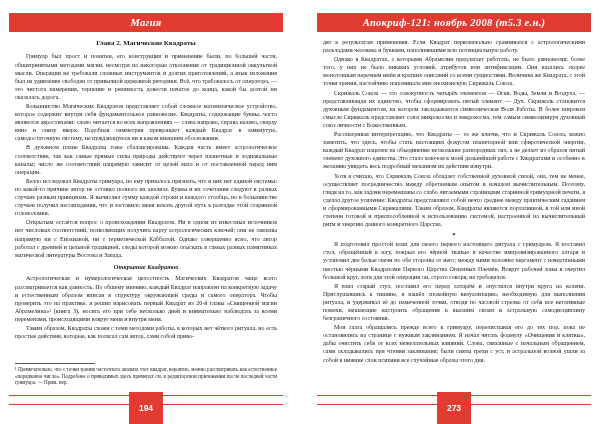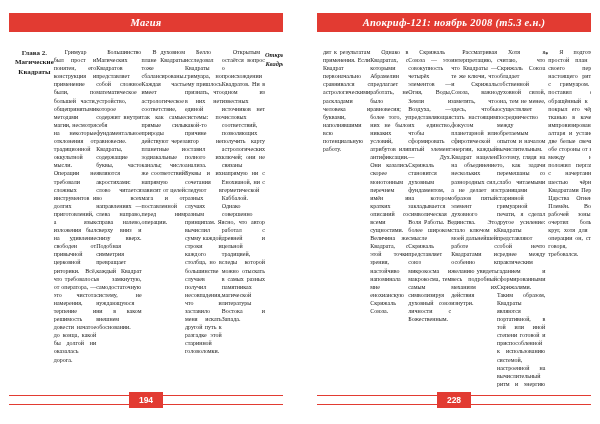--- a/index.html
+++ b/index.html
@@ -33,27 +33,27 @@
     justify-content: center;
     letter-spacing: 0.3px;
     white-space: nowrap;
   }
   .body {
     position: absolute;
     top: 19px;
     left: 0;
     right: 0;
     bottom: 22px;
-    padding: 16px 6px 0 6px;
+    padding: 6px 6px 0 6px;
     font-size: 6px;
     line-height: 1.35;
     text-align: justify;
     overflow: hidden;
     display: flex;
-    flex-direction: row;
+    flex-direction: column;
     hyphens: auto;
   }
   .body p { text-indent: 11px; margin-bottom: 1px; }
   .chapter {
     font-size: 7px;
     font-weight: bold;
     text-align: center;
     margin: 1px 0 4px 0;
   }
   .subheading {
@@ -88,21 +88,21 @@
     height: 10px;
     border-top: 1.6px solid var(--accent, #e23b32);
     border-bottom: 1.6px solid var(--accent, #e23b32);
   }
   .page-number {
     position: absolute;
     left: 50%;
     transform: translateX(-50%);
     top: 0;
     width: 34px;
-    height: 16px;
+    height: 32px;
     background: var(--accent, #e23b32);
     color: #ffffff;
     font-family: "Liberation Sans", sans-serif;
     font-weight: bold;
     font-size: 8.5px;
     display: flex;
     align-items: center;
     justify-content: center;
   }
 </style>
@@ -146,17 +146,17 @@
       <p>Скрижаль Союза — это совокупность четырёх элементов — Огня, Воды, Земли и Воздуха, — представляющая их единство, чтобы сформировать пятый элемент — Дух. Скрижаль становится духовным фундаментом, на котором закладывается символическая Воля Работы. В более широком смысле Скрижаль представляет союз микрокосма и макрокосма, тем самым символизируя духовный союз личности с Божественным.</p>
       <p>Рассматривая интерпретацию, что Квадраты — те же ключи, что и Скрижаль Союза, важно заметить, что здесь, чтобы стать настоящим фокусом планетарной или сфиротической энергии, каждый Квадрат нацелен на объединение нескольких разнородных сил, а не делает из образов пятый элемент духовного единства. Это стало ключом к моей дальнейшей работе с Квадратами и особенно к желанию увидеть весь подробный механизм их действия изнутри.</p>
       <p>Хотя я считаю, что Скрижаль Союза обладает собственной духовной силой, она, тем не менее, осуществляет посредничество между обретаемым опытом и началом вычислительным. Поэтому, глядя на то, как задачи перемешаны со слабо читаемыми страницами старинной гримуарной печати, я сделал другое усиление: Квадраты представляют собой нечто среднее между практическим гаданием и сформированными Скрижалями. Таким образом, Квадраты являются портативной, в той или иной степени готовой и приспособленной к использованию системой, настроенной на вычислительный ритм и энергию данного конкретного Царства.</p>
       <p class="sep">*</p>
       <p>Я подготовил простой план для своего первого настоящего ритуала с гримуаром. Я поставил стол, обращённый к югу, покрыл его чёрной тканью в качестве импровизированного алтаря и установил две белые свечи по обе стороны от него; между ними положил пергамент с начертанными шестью чёрными Квадратами Первого Царства Огненных Племён. Вокруг рабочей зоны я очертил большой круг, хотя для этой операции он, строго говоря, не требовался.</p>
       <p>Я взял старый стул, поставил его перед алтарём и опустился внутри круга на колени. Прислушавшись к тишине, я нашёл спокойную визуализацию, необходимую для выполнения ритуала, и удерживал её до намеченной точки, отводя по часовой стрелке от себя все негативные помехи, мешающие настроить обращение к высшим силам и астральную самодисциплину безграничного состояния.</p>
       <p>Мои глаза обращались прежде всего к гримуару, перелистывая его до тех пор, пока не остановились на странице с нужным заклинанием. Я начал читать формулу «Очищения и клятвы», дабы очистить себя от всех нежелательных влияний. Слова, связанные с начальным обращением, сами складывались при чтении заклинания; были сняты грехи с уст, и астральной волной ушли за собой в нижние слои психики все случайные образы этого дня.</p>
     </div>
     <footer class="page-footer">
       <div class="footer-band"></div>
-      <div class="page-number">228</div>
+      <div class="page-number">273</div>
     </footer>
   </section>
 
 </div>
 
 </body></html>

